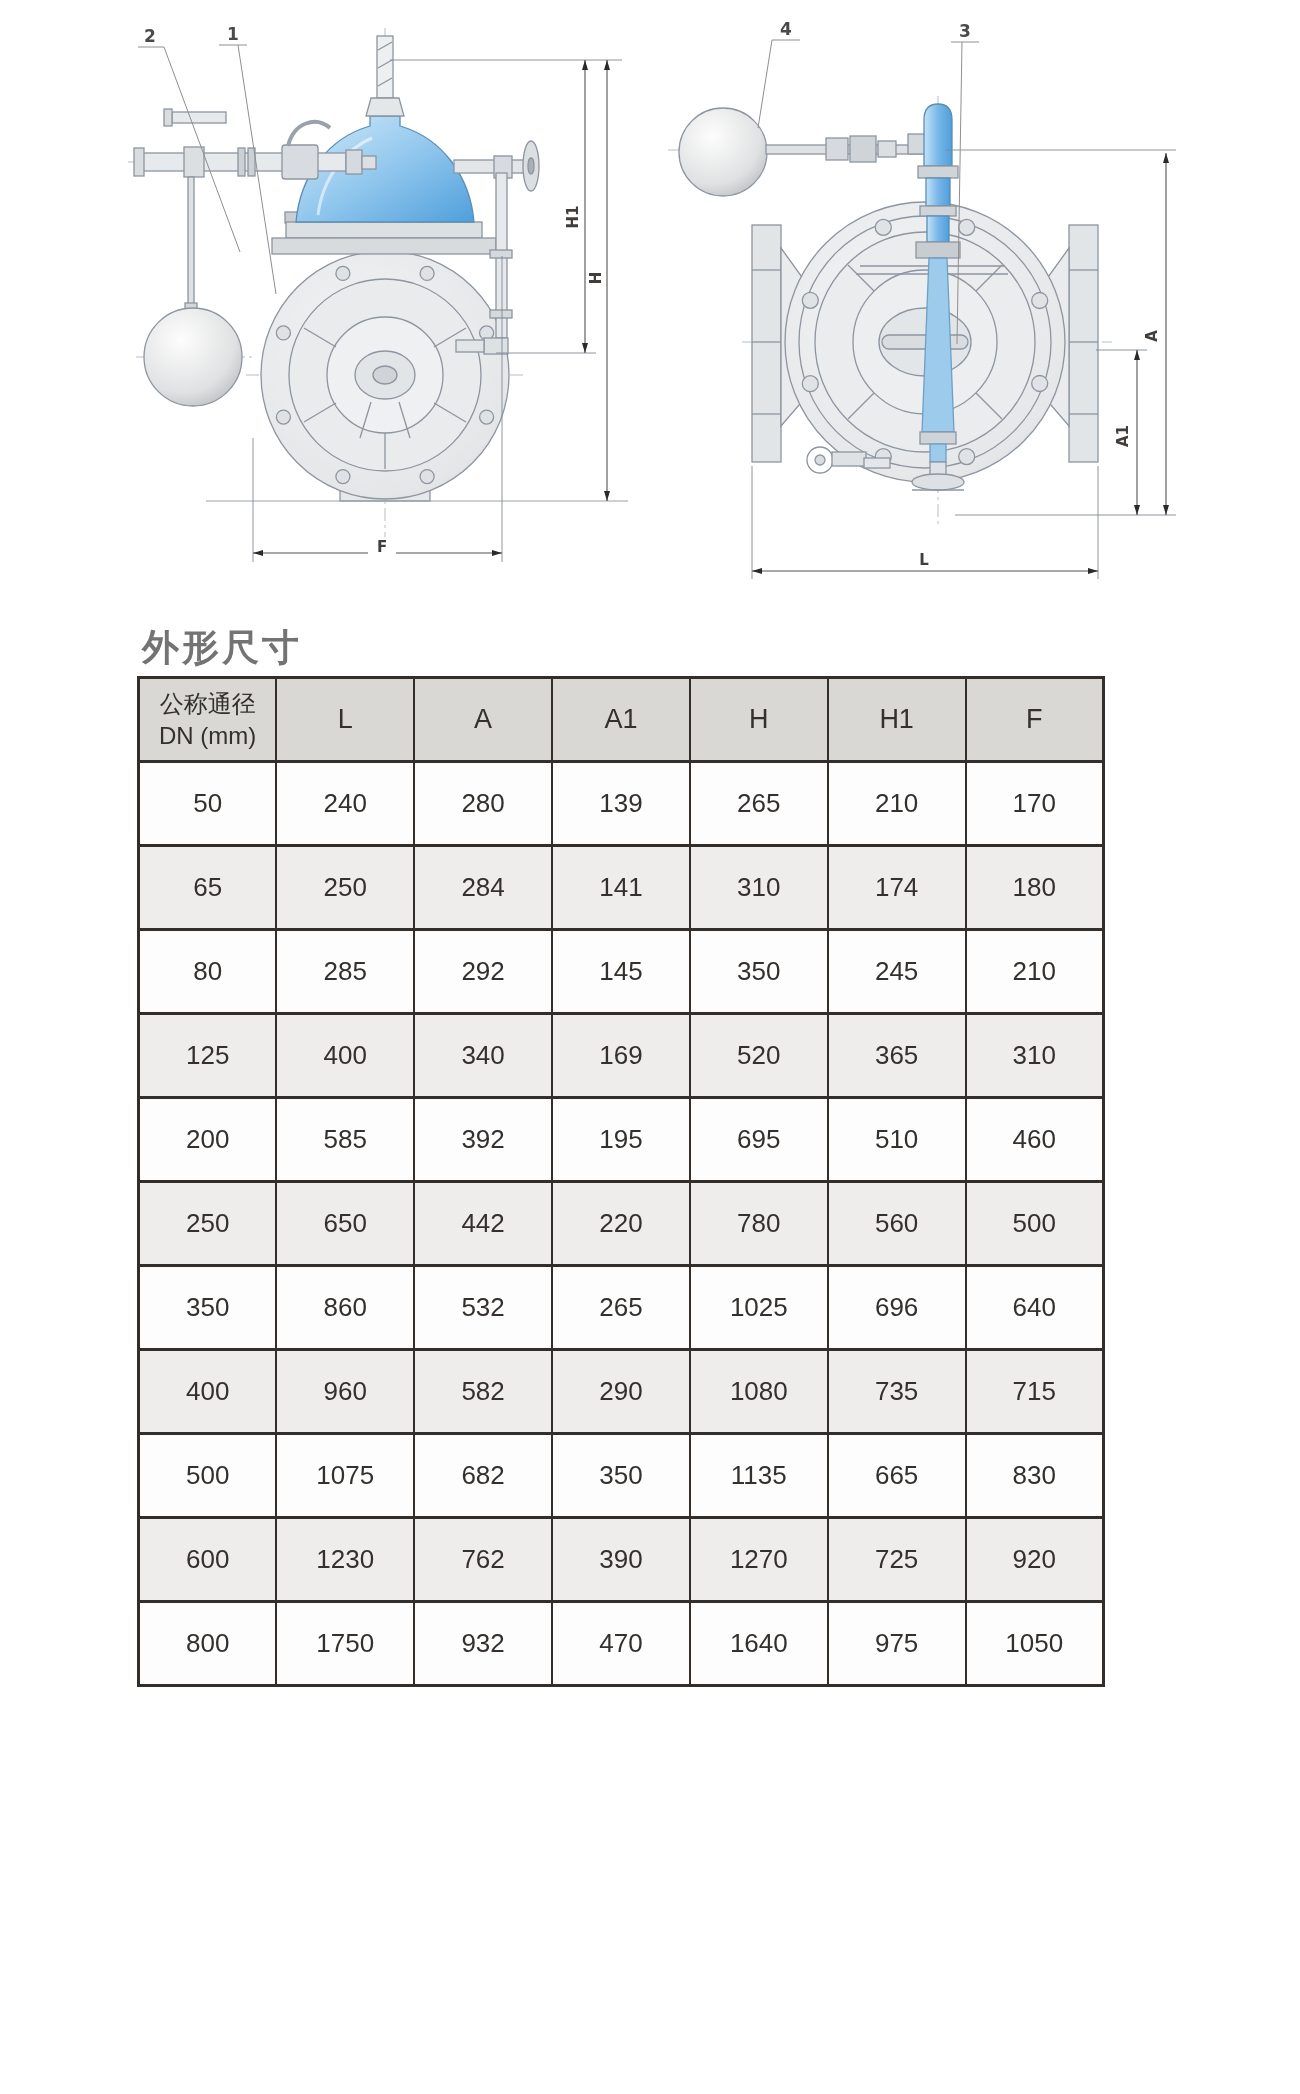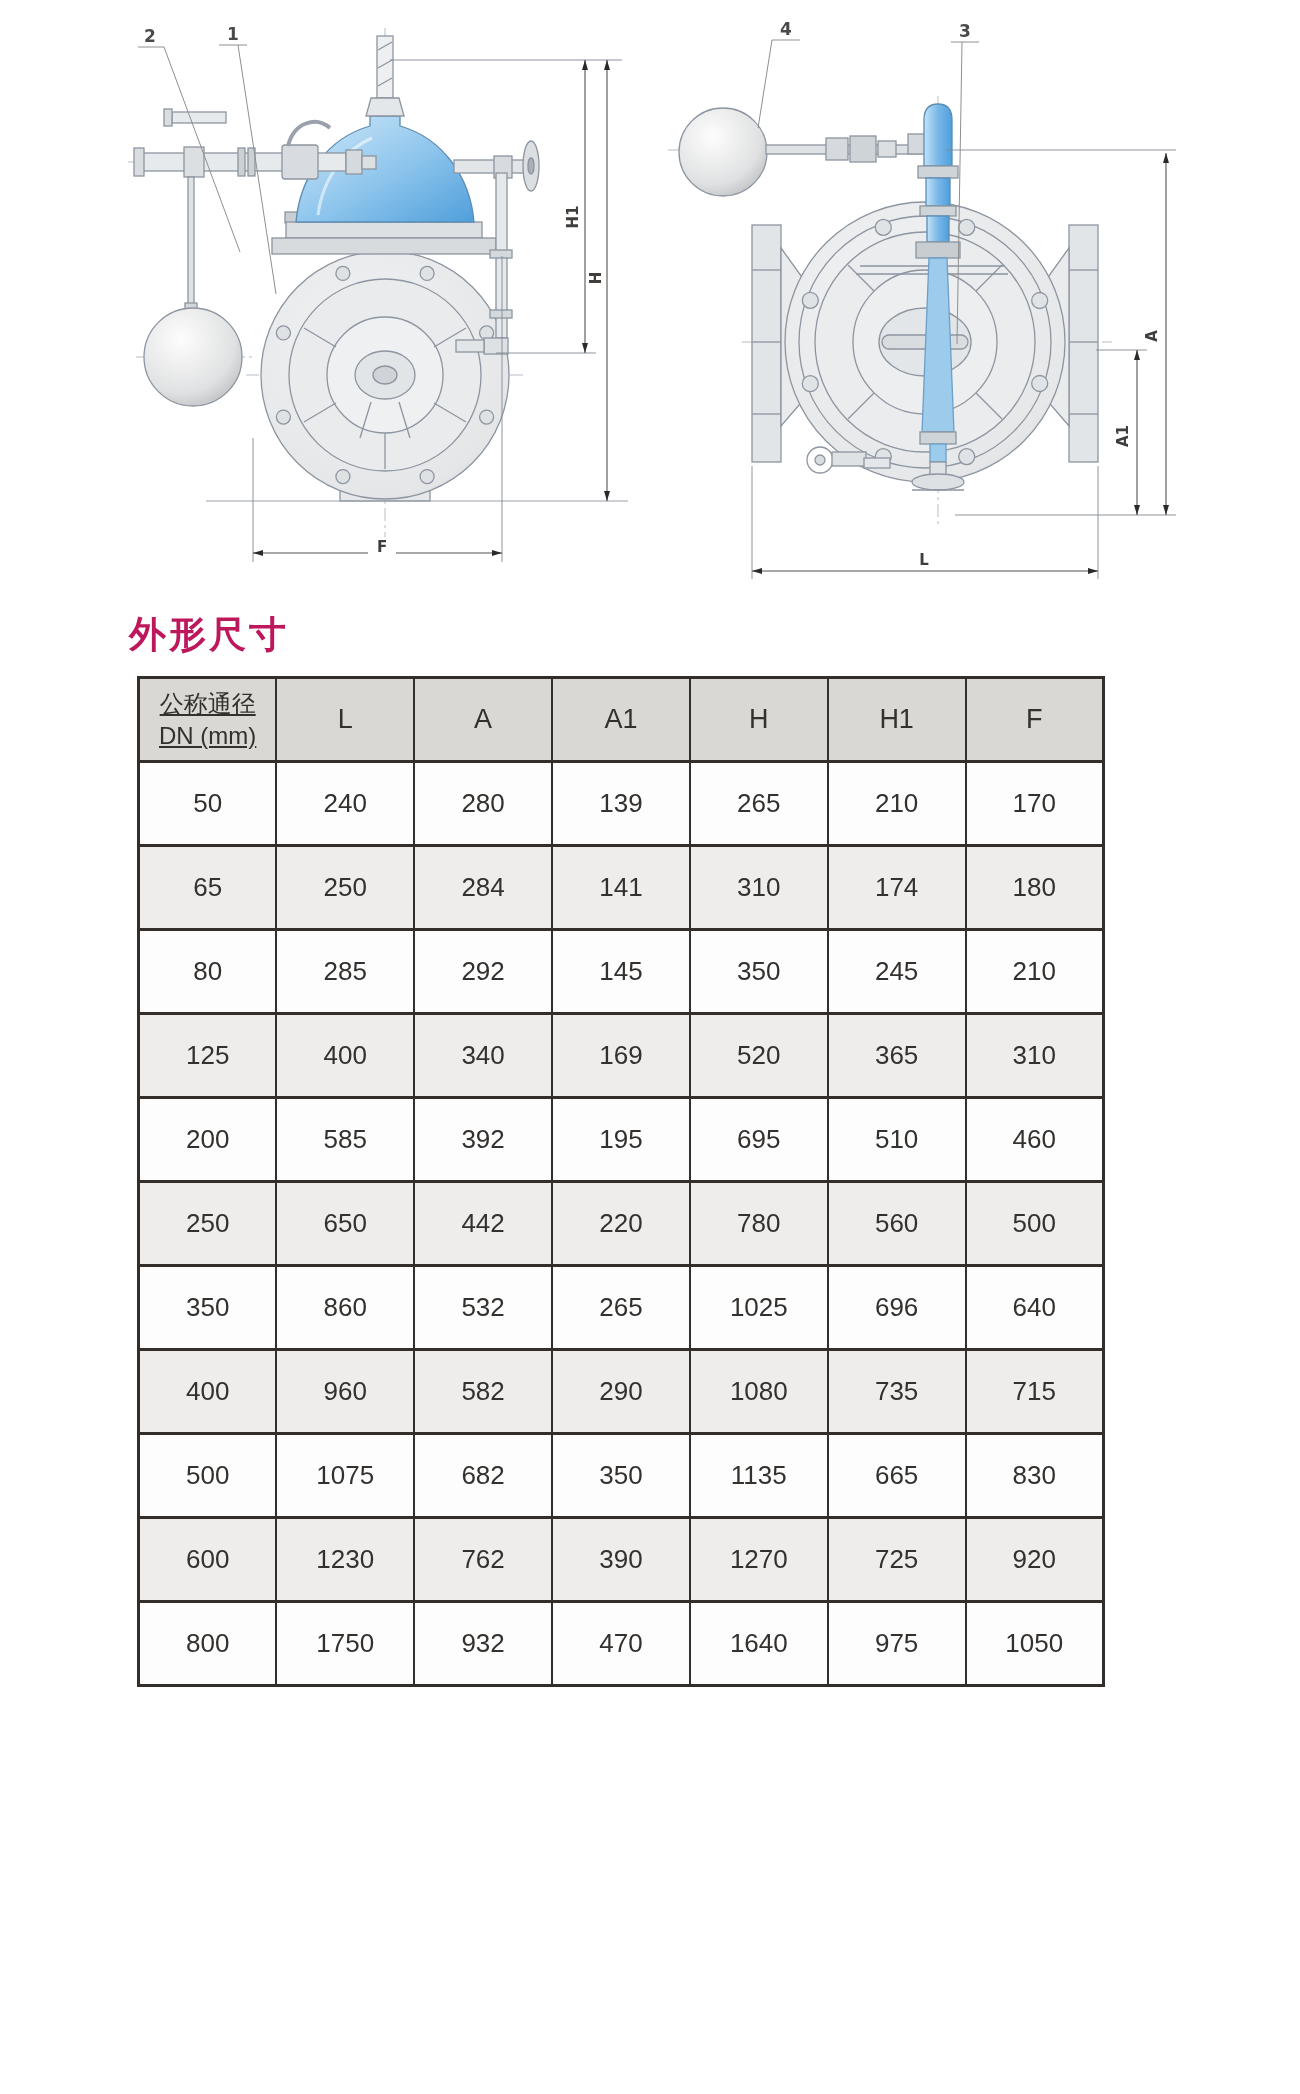--- a/index.html
+++ b/index.html
@@ -1,27 +1,27 @@
 <!DOCTYPE html>
 <html><head>
 <meta charset="utf-8">
 <style>
   html,body{margin:0;padding:0;background:#ffffff;}
   .page{position:relative;width:1300px;height:2094px;background:#ffffff;overflow:hidden;
         font-family:"Liberation Sans","DejaVu Sans",sans-serif;}
   .dwg{position:absolute;}
-  .section-title{position:absolute;left:129px;top:610px;margin:0;font-size:37px;font-weight:700;
-        color:#be185d;letter-spacing:3px;font-family:"DejaVu Sans","Liberation Sans",sans-serif;}
+  .section-title{position:absolute;left:129px;top:610px;margin:13px;font-size:37px;font-weight:700;
+        color:#737373;letter-spacing:3px;font-family:"DejaVu Sans","Liberation Sans",sans-serif;}
   table.dim-table{position:absolute;left:137px;top:676px;width:968px;border-collapse:collapse;
         table-layout:fixed;text-align:center;color:#33302d;}
   table.dim-table{border:3px solid #332e2a;}
   .dim-table th,.dim-table td{border-left:2px solid #332e2a;border-right:2px solid #332e2a;
         border-top:3px solid #332e2a;border-bottom:3px solid #332e2a;padding:0;}
   .dim-table th{background:#d9d8d5;font-weight:400;font-size:27px;height:81px;}
-  .dim-table th.dn-h{font-size:24px;line-height:1.3;text-decoration:underline;}
+  .dim-table th.dn-h{font-size:24px;line-height:1.3;}
   .dim-table td{font-size:26px;height:81px;background:#fdfdfd;}
   .dim-table tbody tr:nth-child(even) td{background:#efedeb;}
   
   .lw{stroke:#8d95a0;stroke-width:1.3;}
   .cl{stroke:#b6bcc4;stroke-width:1;stroke-dasharray:13 4 3 4;fill:none;}
   .dim{stroke:#55524f;stroke-width:1.1;fill:none;}
   .ext{stroke:#828a94;stroke-width:0.9;fill:none;}
   .ldr{stroke:#8f8f8f;stroke-width:1;fill:none;}
   .arr{fill:#2a2a2a;stroke:none;}
   .dimtxt{fill:#403d3a;font:bold 15px "DejaVu Sans",sans-serif;}

